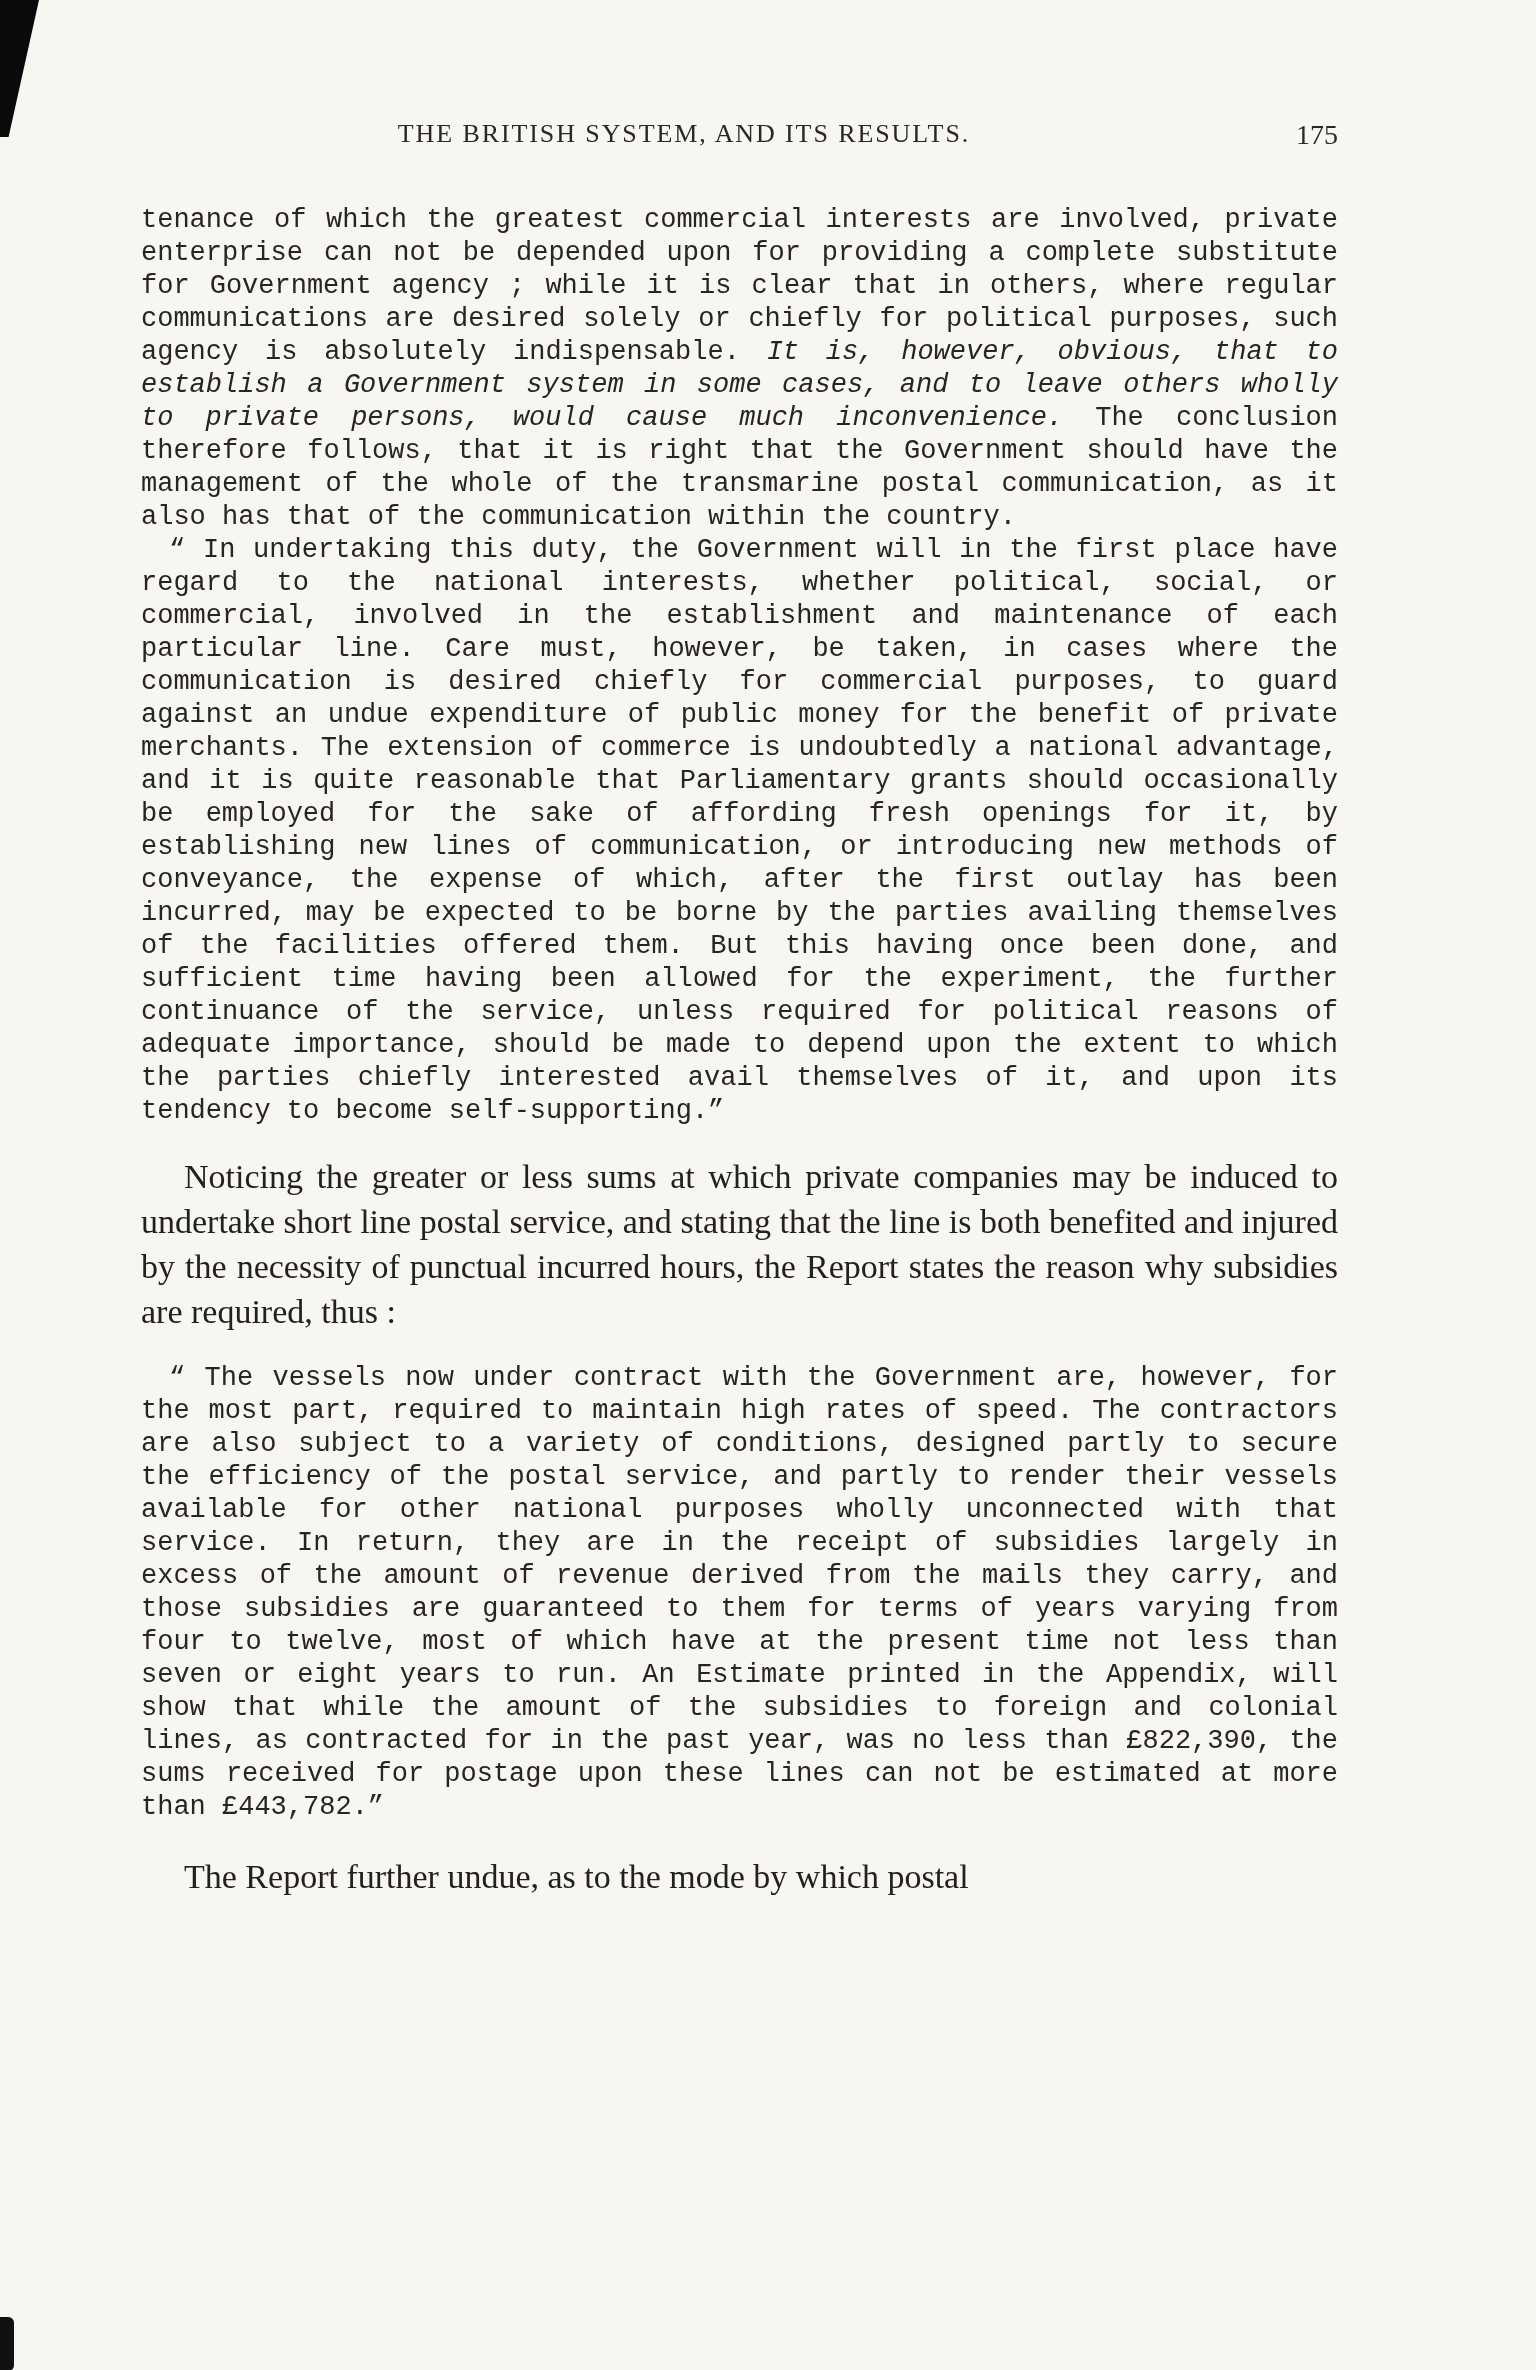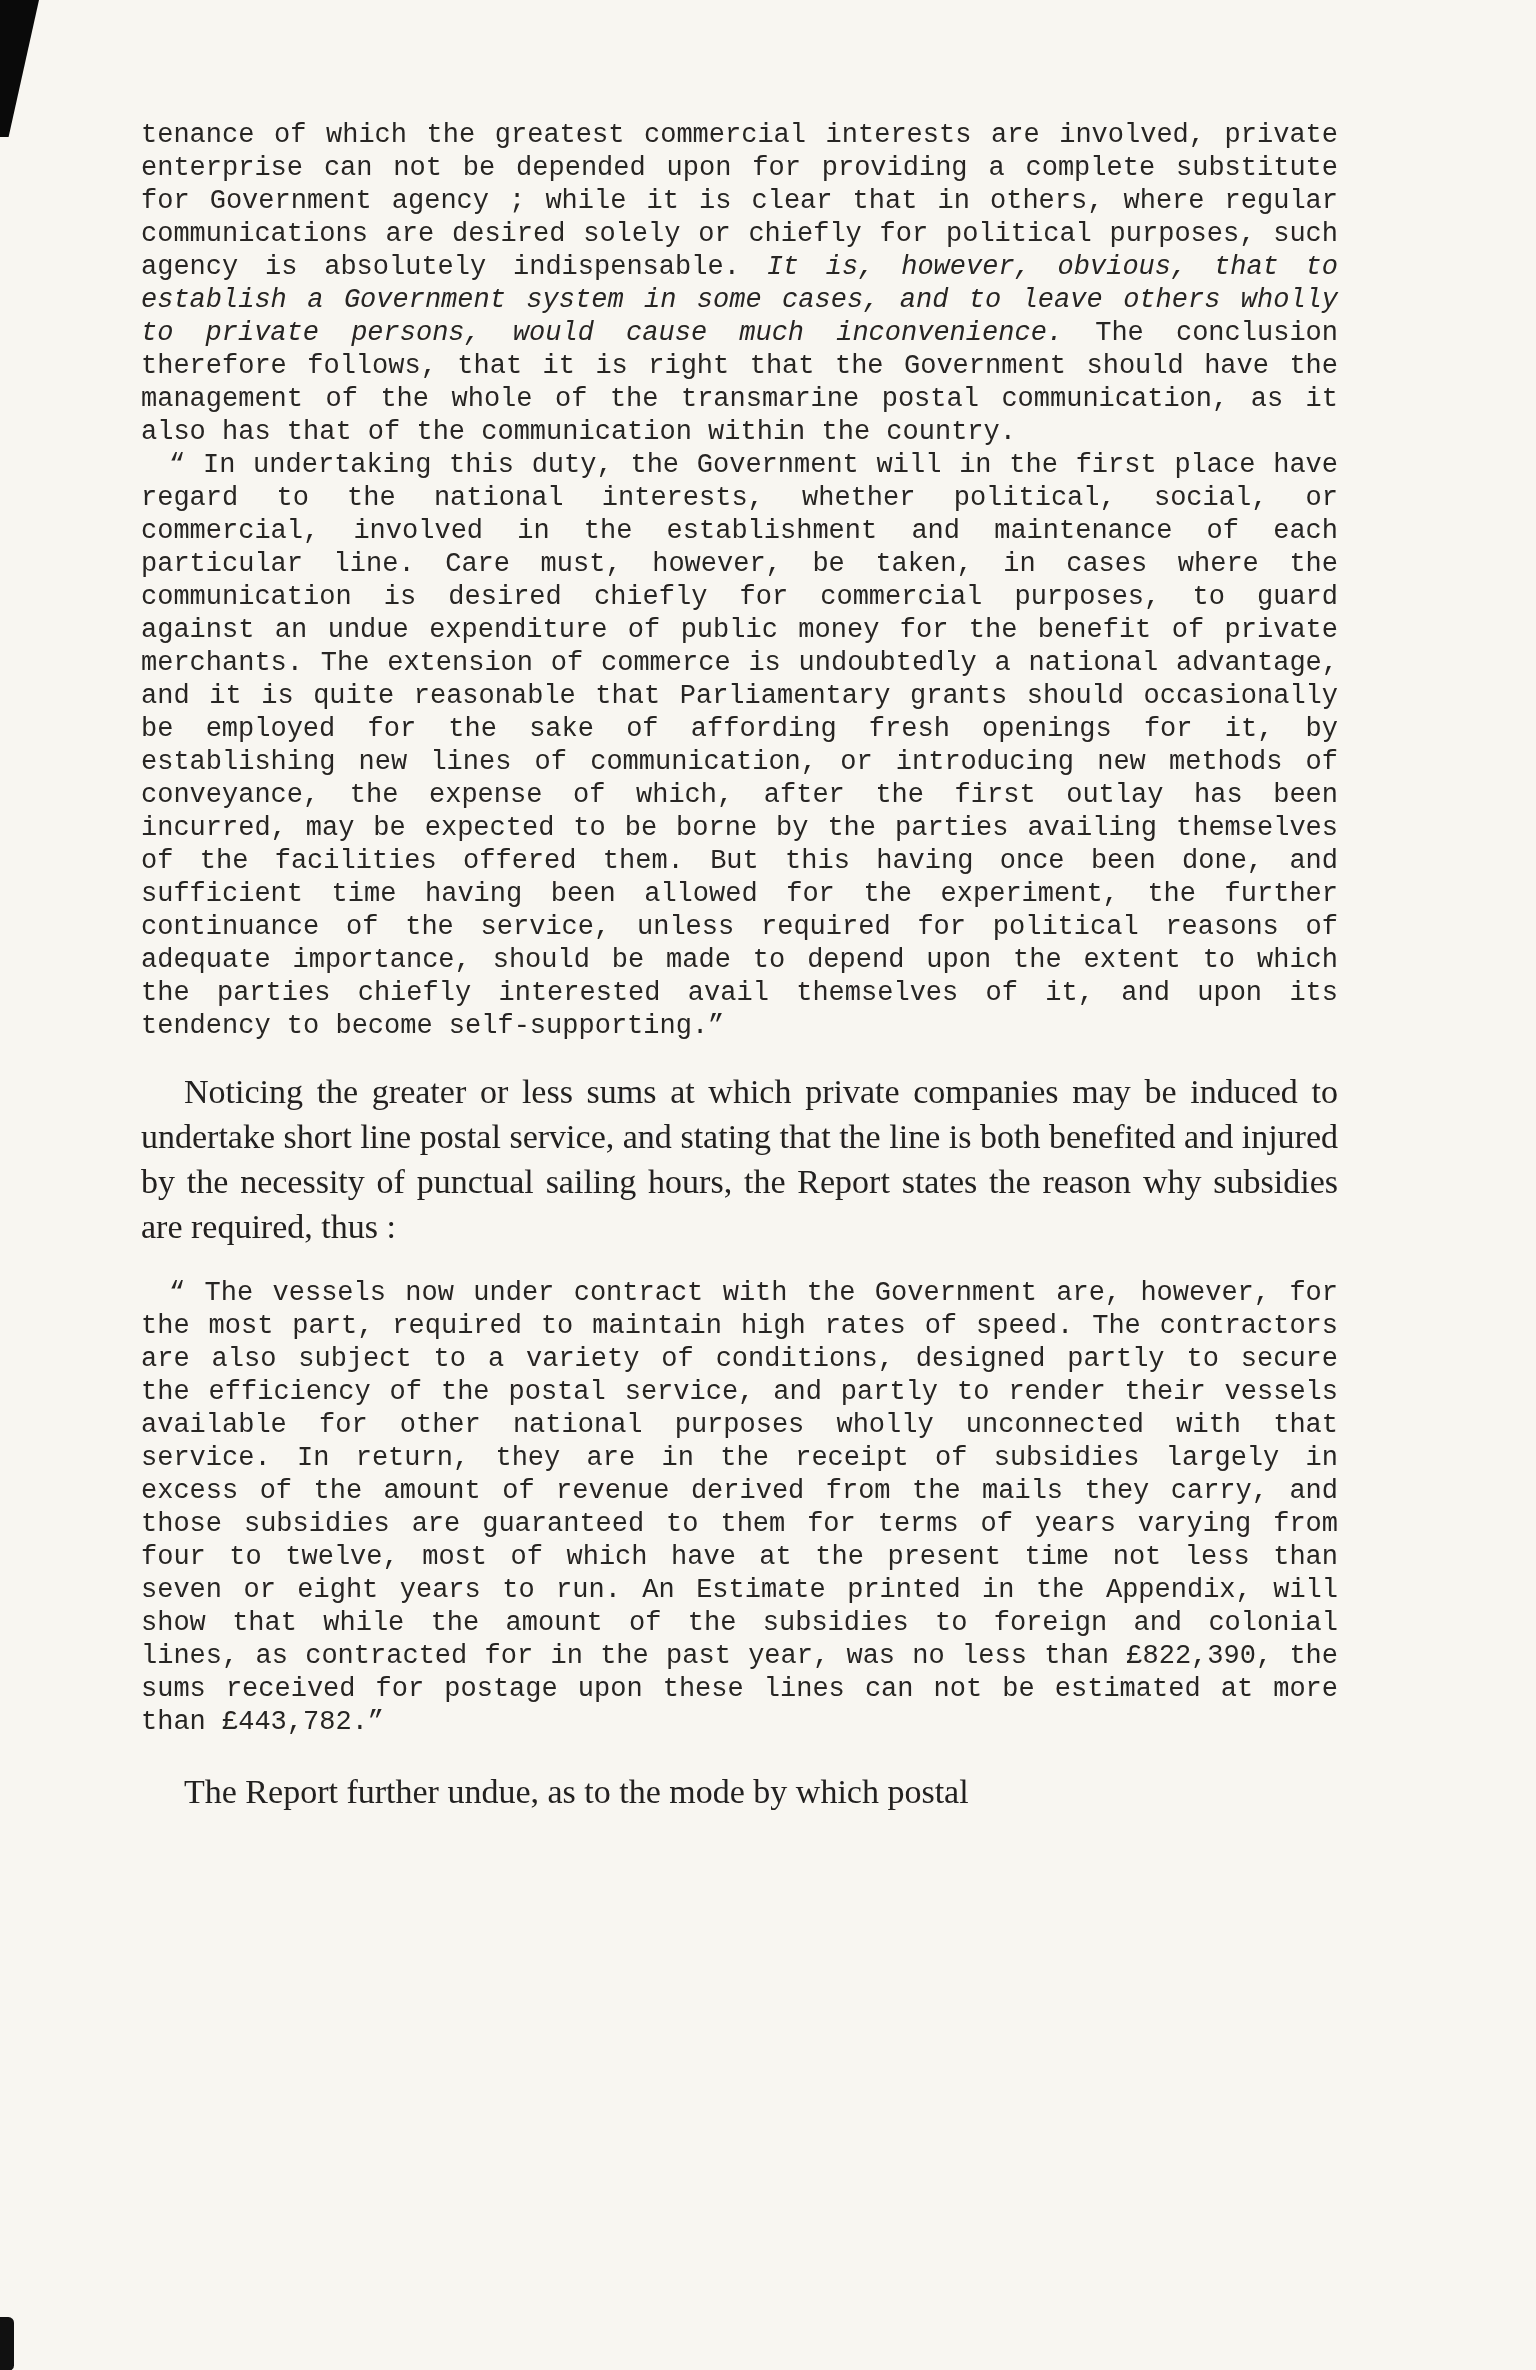--- a/index.html
+++ b/index.html
@@ -81,26 +81,30 @@
 </head>
 <body>
 
 <div class="page">
 
   <div class="artifact-top-left"></div>
   <div class="artifact-bottom-left"></div>
 
   <div class="content">
 
+    <div class="running-head">
+      <div class="title">THE BRITISH SYSTEM, AND ITS RESULTS.</div>
+      <div class="folio">175</div>
+    </div>
 
     <p class="small"><span>tenance of which the greatest commercial interests are involved, private enterprise can not be depended upon for providing a complete substitute for Government agency ; while it is clear that in others, where regular communications are desired solely or chiefly for political purposes, such agency is absolutely indispensable.  </span><em>It is, however, obvious, that to establish a Government system in some cases, and to leave others wholly to private persons, would cause much inconvenience.</em><span>  The conclusion therefore follows, that it is right that the Government should have the management of the whole of the transmarine postal communication, as it also has that of the communication within the country.</span></p>
 
     <p class="small indent-sm">“ In undertaking this duty, the Government will in the first place have regard to the national interests, whether political, social, or commercial, involved in the establishment and maintenance of each particular line.  Care must, however, be taken, in cases where the communication is desired chiefly for commercial purposes, to guard against an undue expenditure of public money for the benefit of private merchants.  The extension of commerce is undoubtedly a national advantage, and it is quite reasonable that Parliamentary grants should occasionally be employed for the sake of affording fresh openings for it, by establishing new lines of communication, or introducing new methods of conveyance, the expense of which, after the first outlay has been incurred, may be expected to be borne by the parties availing themselves of the facilities offered them.  But this having once been done, and sufficient time having been allowed for the experiment, the further continuance of the service, unless required for political reasons of adequate importance, should be made to depend upon the extent to which the parties chiefly interested avail themselves of it, and upon its tendency to become self-supporting.”</p>
 
-    <p class="large para-noticing">Noticing the greater or less sums at which private companies may be induced to undertake short line postal service, and stating that the line is both benefited and injured by the necessity of punctual sailing hours, the Report states the reason why subsidies are required, thus :</p>
+    <p class="large para-noticing">Noticing the greater or less sums at which private companies may be induced to undertake short line postal service, and stating that the line is both benefited and injured by the necessity of punctual incurred hours, the Report states the reason why subsidies are required, thus :</p>
 
     <p class="small indent-sm">“ The vessels now under contract with the Government are, however, for the most part, required to maintain high rates of speed.  The contractors are also subject to a variety of conditions, designed partly to secure the efficiency of the postal service, and partly to render their vessels available for other national purposes wholly unconnected with that service.  In return, they are in the receipt of subsidies largely in excess of the amount of revenue derived from the mails they carry, and those subsidies are guaranteed to them for terms of years varying from four to twelve, most of which have at the present time not less than seven or eight years to run.  An Estimate printed in the Appendix, will show that while the amount of the subsidies to foreign and colonial lines, as contracted for in the past year, was no less than £822,390, the sums received for postage upon these lines can not be estimated at more than £443,782.”</p>
 
     <p class="large para-report-says">The Report further undue, as to the mode by which postal</p>
 
   </div>
 
 </div>
 
 

